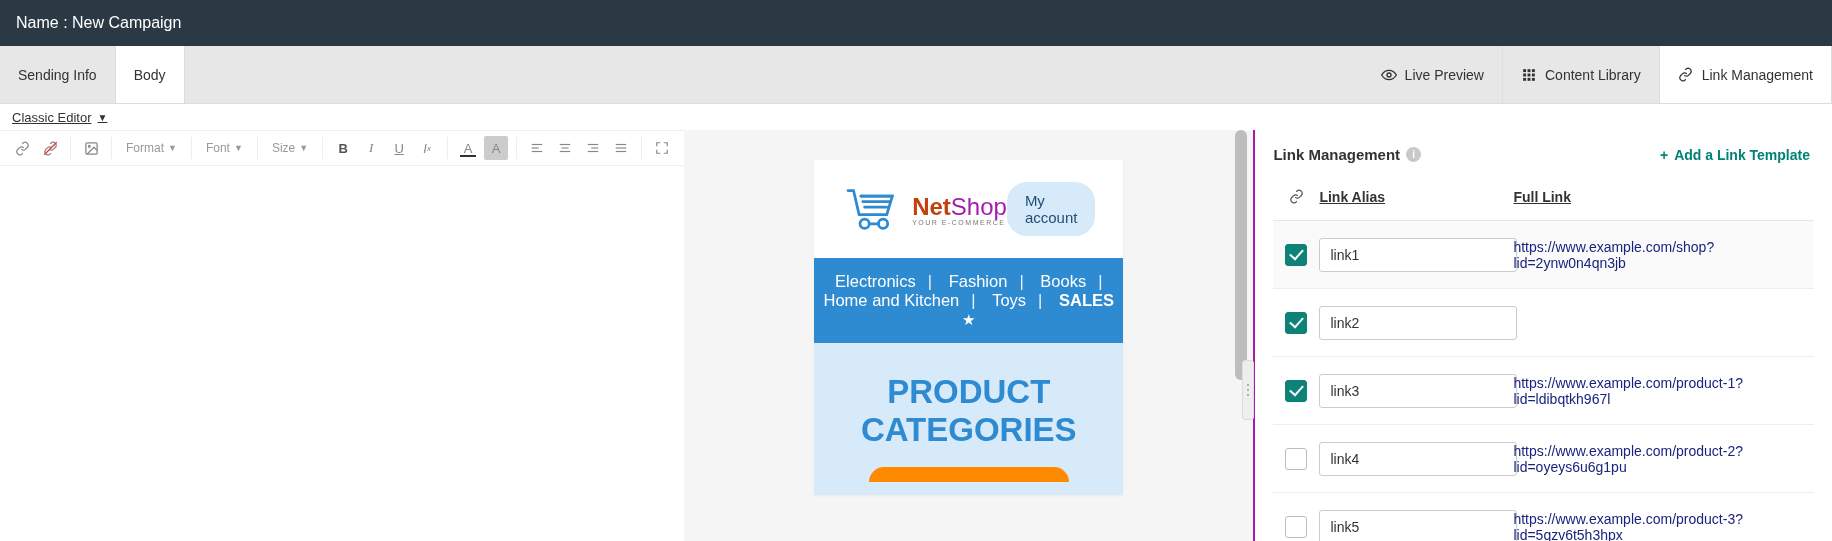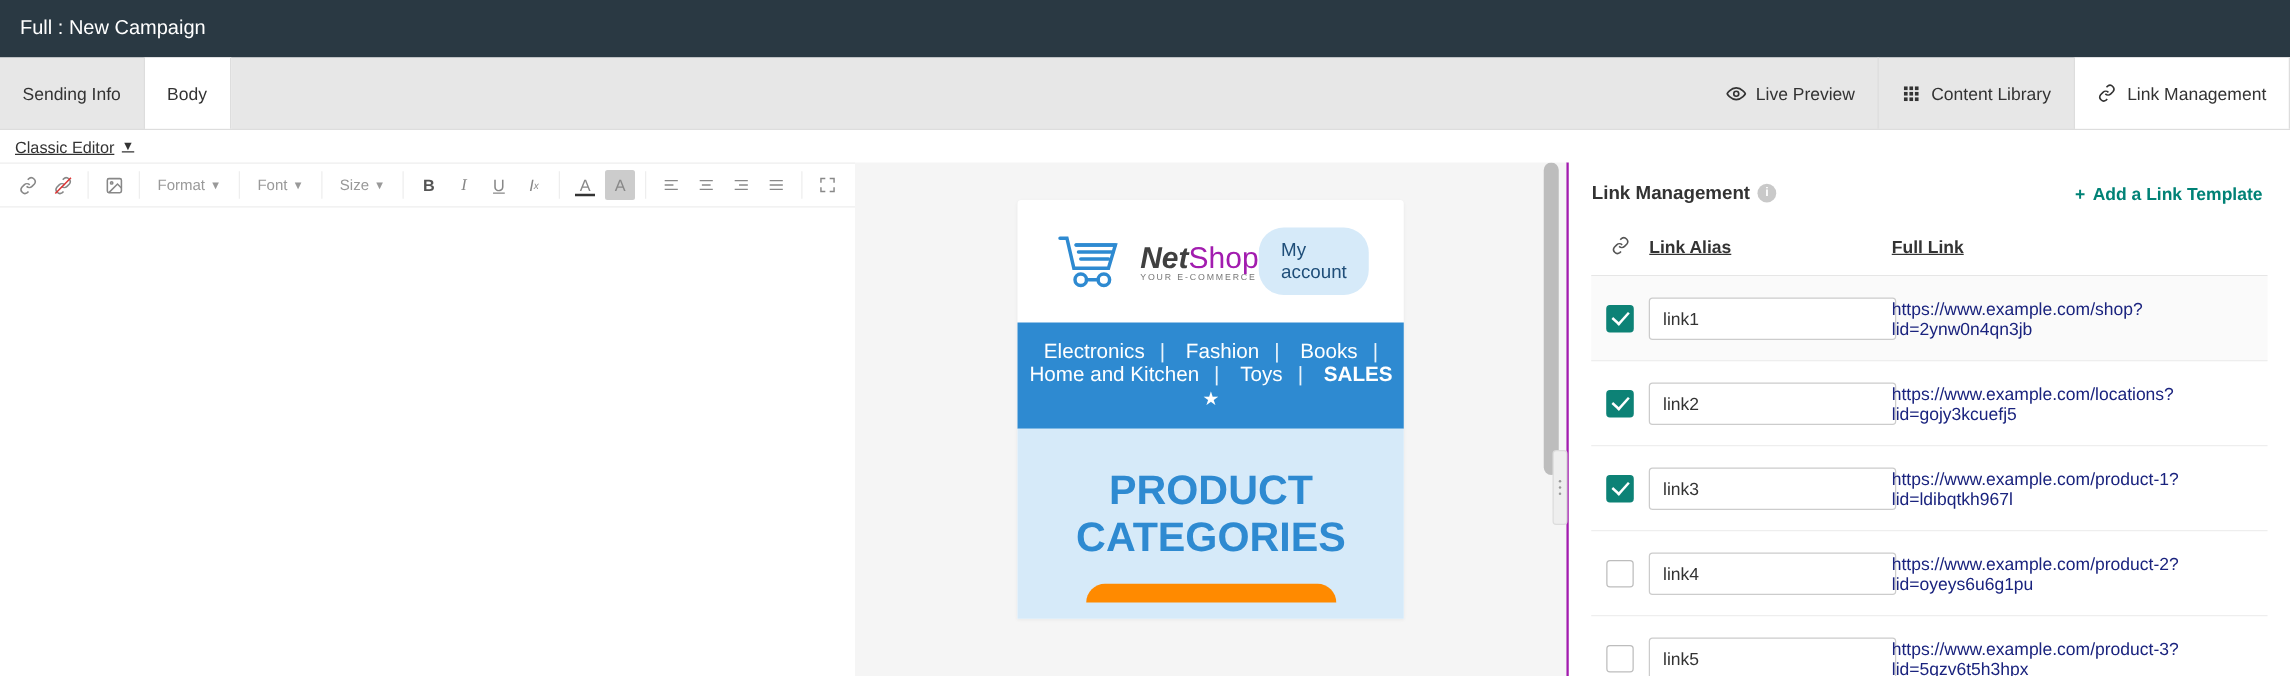--- a/index.html
+++ b/index.html
@@ -30,21 +30,21 @@
 
   .canvas-wrap { flex: 1; background: #f5f5f5; padding: 30px 130px 0 130px; overflow: hidden; position: relative; }
   .scrollbar { position: absolute; right: -12px; top: 0; width: 12px; height: 250px; background: #bdbdbd; border-radius: 6px; }
   .drag-handle { position: absolute; right: -14px; top: 190px; width: 12px; height: 60px; background: #eee; border: 1px solid #dcdcdc; border-radius: 3px; display: flex; flex-direction: column; align-items: center; justify-content: center; gap: 3px; }
   .drag-handle .d { width: 2px; height: 2px; background: #999; border-radius: 1px; }
 
   .email { background: #fff; border-radius: 3px 3px 0 0; box-shadow: 0 1px 3px rgba(0,0,0,0.05); }
   .email-head { display: flex; align-items: center; justify-content: space-between; padding: 22px 28px; }
   .brand { display: flex; align-items: center; }
   .brand-text { font-size: 24px; }
-  .brand-text .n { font-weight: 700; color: #404040; font-style: italic; }
+  .brand-text .n { font-weight: 700; color: #c2410c; }
   .brand-text .s { font-weight: 400; color: #a21caf; }
   .brand-sub { display: block; font-size: 7px; letter-spacing: 1.5px; color: #777; text-transform: uppercase; margin-top: -2px; }
   .acct-btn { background: #d6eaf9; color: #1f4e79; padding: 10px 18px; border-radius: 20px; font-size: 15px; cursor: pointer; }
   .navstrip { background: #2e8ad1; color: #fff; padding: 14px 0; text-align: center; font-size: 16.5px; }
   .navstrip span { padding: 0 6px; }
   .navstrip .sales { font-weight: 700; }
   .navstrip .star { font-size: 15px; }
   .navstrip .div { color: rgba(255,255,255,0.9); }
   .hero { background: #d6eaf9; padding: 30px 20px 10px; text-align: center; }
   .hero .l1 { font-size: 32px; font-weight: 700; color: #0c2f54; }
@@ -71,21 +71,21 @@
   .chk.on::after { content: ""; width: 11px; height: 6px; border-left: 2.2px solid #fff; border-bottom: 2.2px solid #fff; transform: rotate(-48deg); margin-top: -3px; }
   .alias-input { width: 198px; height: 34px; border: 1px solid #ccc; border-radius: 3px; padding: 0 10px; font-size: 14px; color: #333; }
   .url { color: #1a237e; font-size: 14px; cursor: pointer; }
 
   svg { display: block; }
 </style>
 </head>
 <body>
 
 <div class="header-bar">
-  <div class="title">Full : New Campaign</div>
+  <div class="title">Name : New Campaign</div>
 </div>
 
 <div class="tab-row">
   <div class="tab-left">
     <div class="tab">
         <span>Sending Info</span>
       </div>
     <div class="tab active">
         <span>Body</span>
       </div>
@@ -296,21 +296,20 @@
             <span class="chk on"></span>
           </div>
         <div class="c-alias"><input class="alias-input" value="link1" style=""></div>
         <div class="c-url"><span class="url">https://www.example.com/shop?lid=2ynw0n4qn3jb</span></div>
       </div>
       <div class="trow">
         <div class="c-ico">
             <span class="chk on"></span>
           </div>
         <div class="c-alias"><input class="alias-input" value="link2" style=""></div>
-        <div class="c-url"><span class="url">https://www.example.com/locations?lid=gojy3kcuefj5</span></div>
       </div>
       <div class="trow">
         <div class="c-ico">
             <span class="chk on"></span>
           </div>
         <div class="c-alias"><input class="alias-input" value="link3" style=""></div>
         <div class="c-url"><span class="url">https://www.example.com/product-1?lid=ldibqtkh967l</span></div>
       </div>
       <div class="trow">
         <div class="c-ico">

